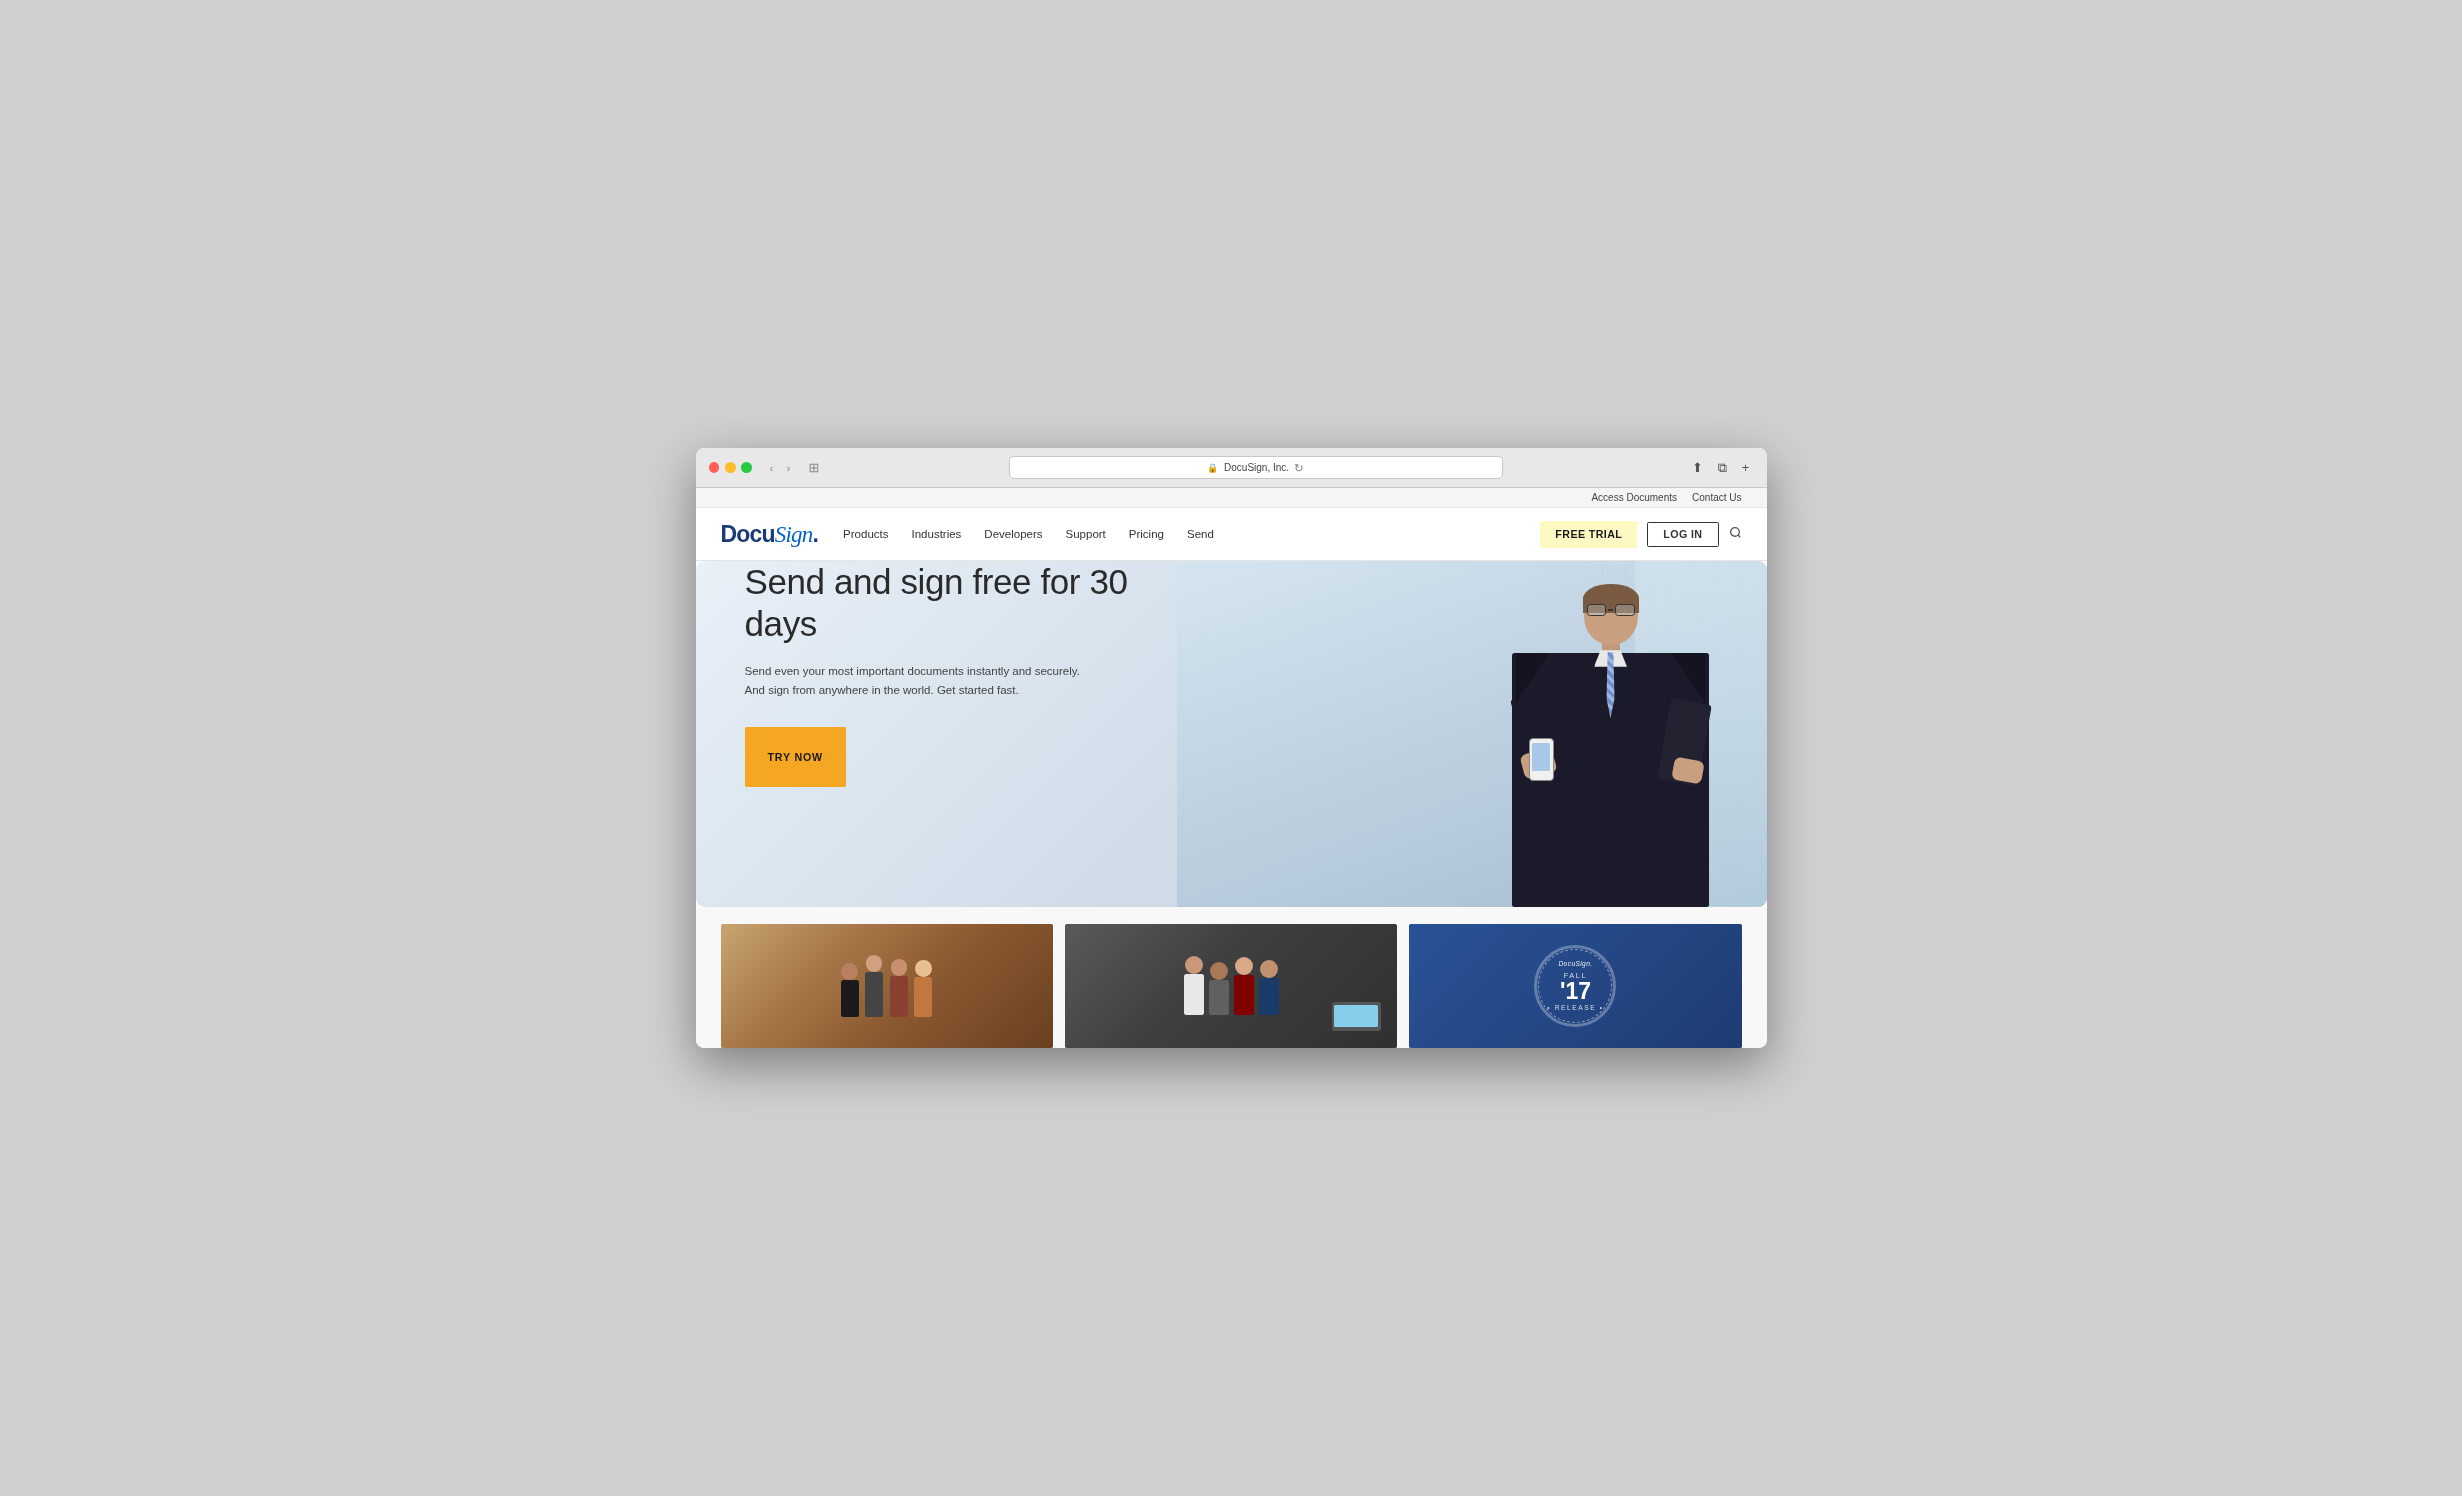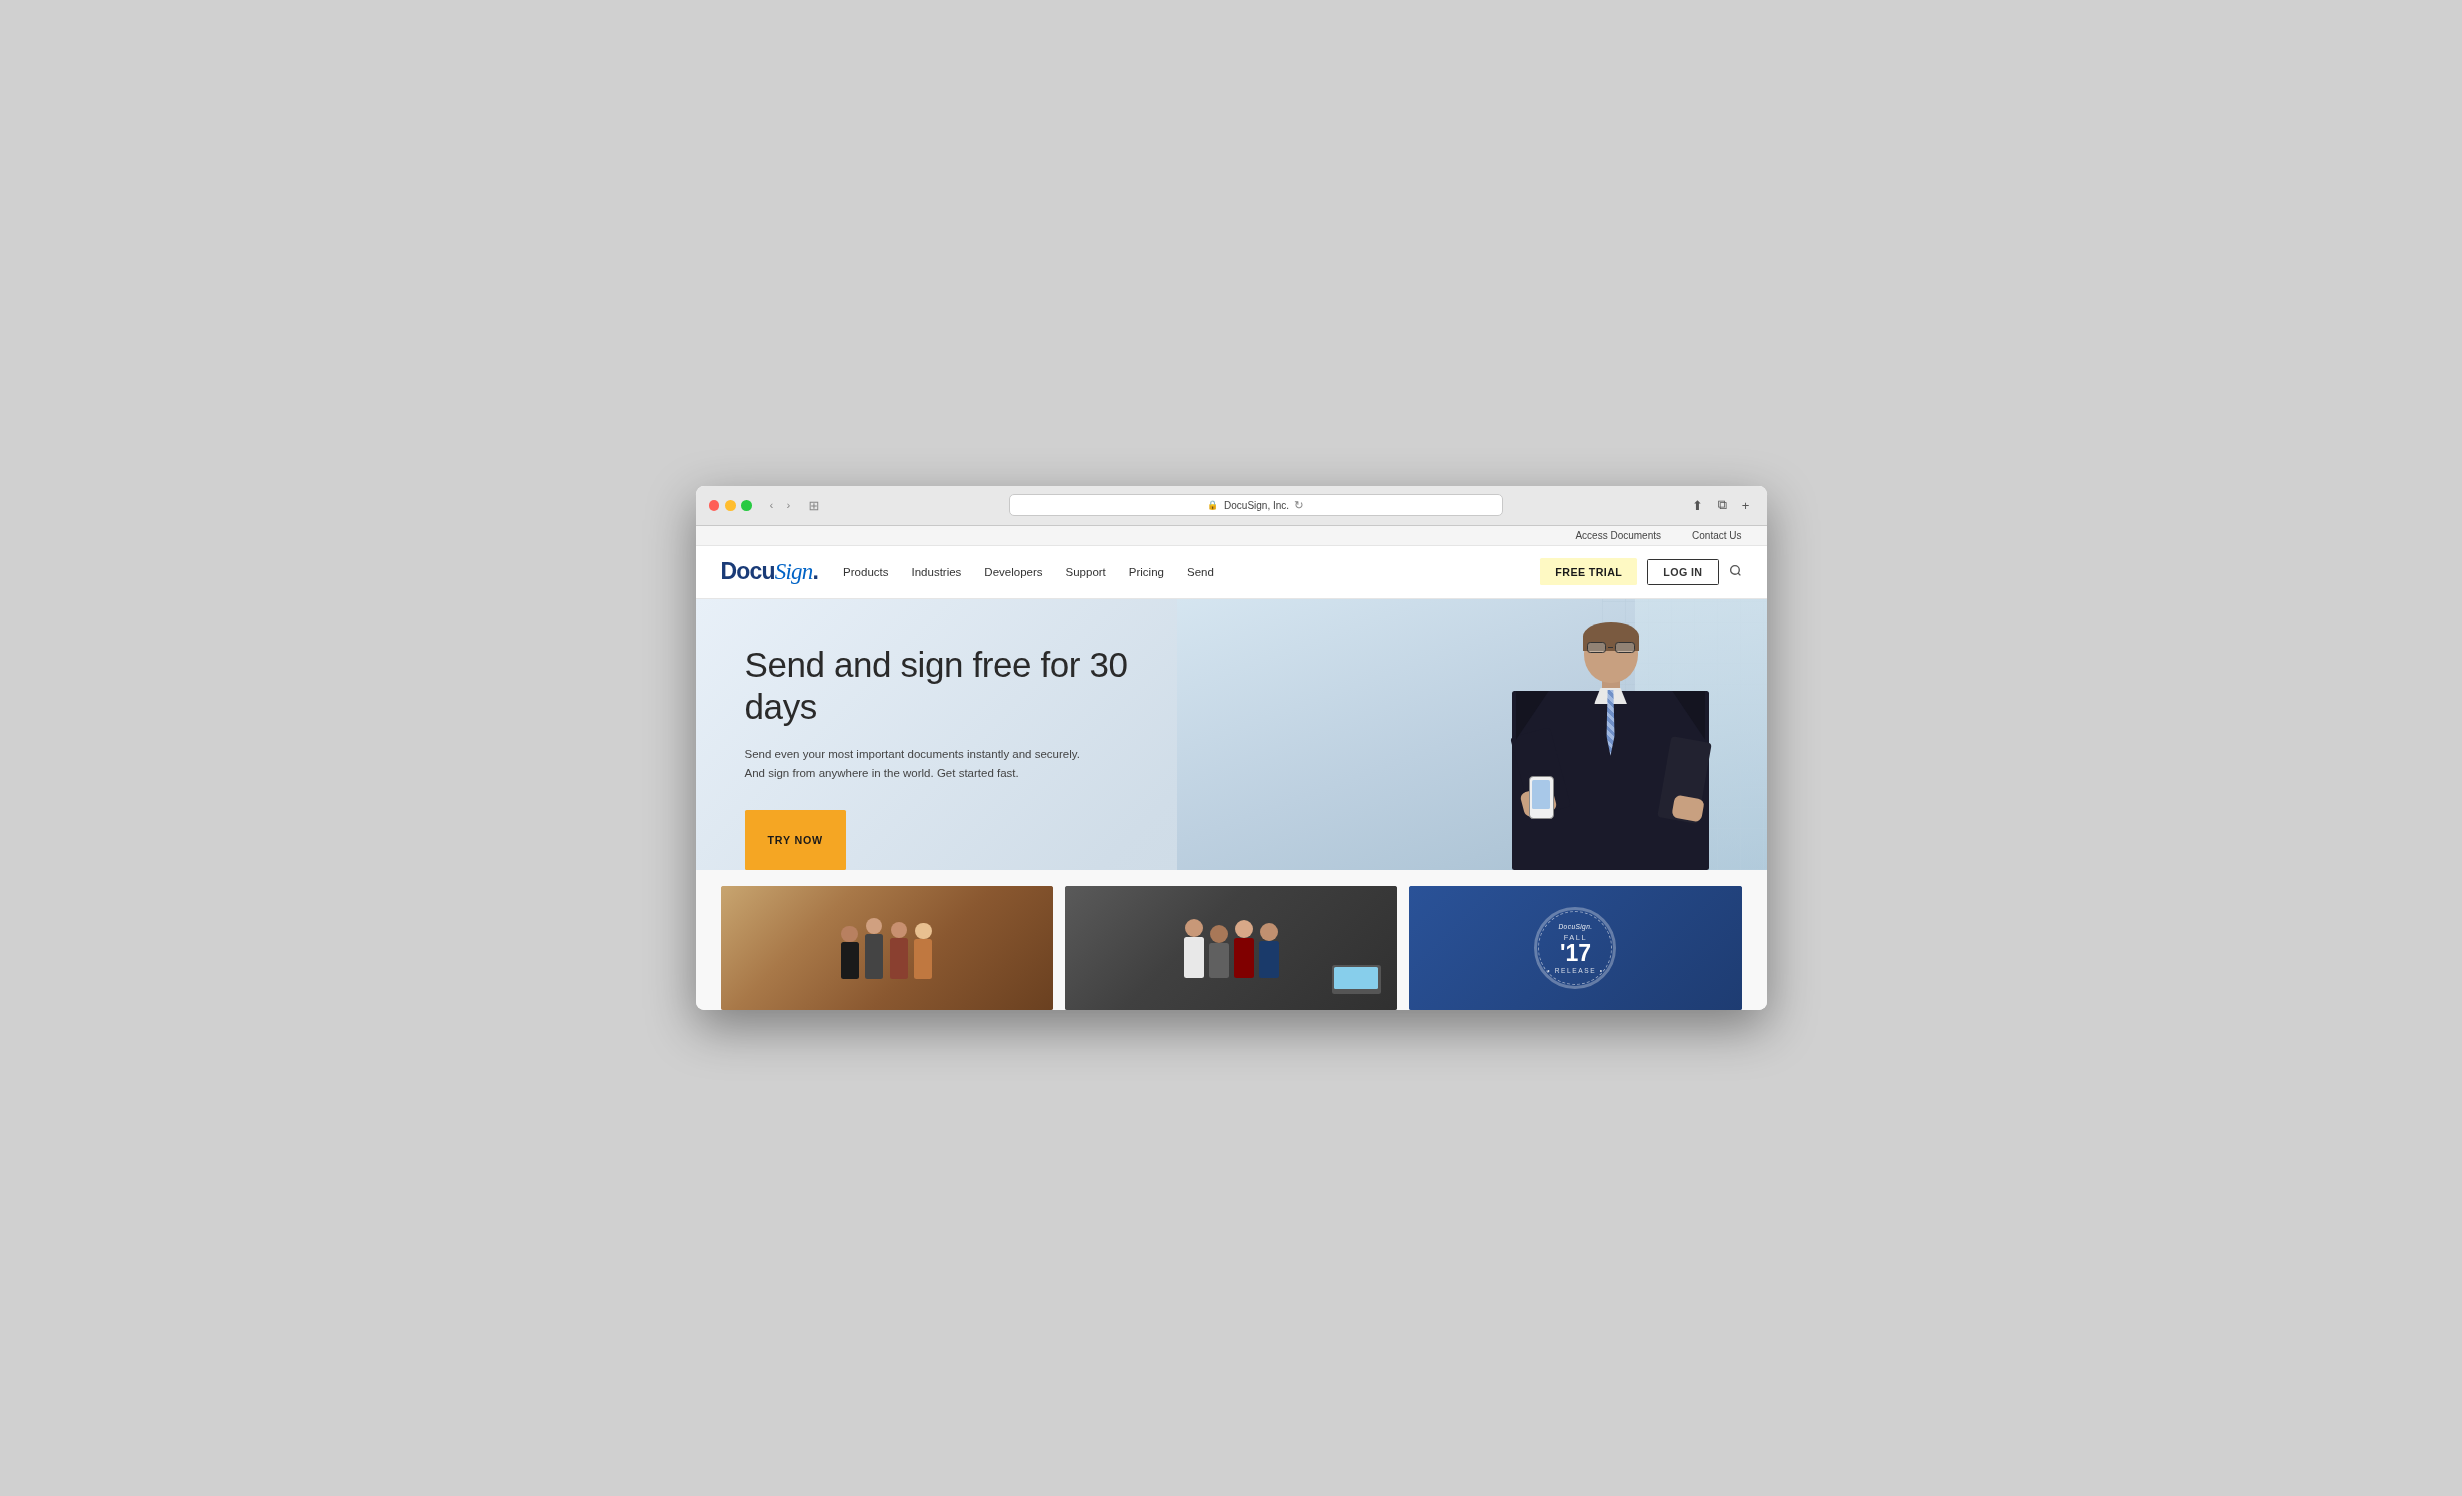--- a/index.html
+++ b/index.html
@@ -106,21 +106,21 @@
       padding: 1.6px 4.1px;
     }
 
     
     .utility-bar {
       background: #f5f5f5;
       border-bottom: 0.8px solid #e5e5e5;
       padding: 4.1px 25px;
       display: flex;
       justify-content: flex-end;
-      gap: 31px;
+      gap: 15px;
       font-size: 10px;
       color: #444;
     }
 
     .utility-bar a {
       text-decoration: none;
       color: #444;
     }
 
     
@@ -207,25 +207,26 @@
       background: none;
       border: none;
       cursor: pointer;
       color: #555;
       font-size: 13px;
     }
 
     
     .hero-section {
       position: relative;
-      height: 271px;
+      height: 346px;
       background: linear-gradient(135deg, #e8f0f8 0%, #d0dde8 50%, #c8d5e0 100%);
       overflow: hidden;
       display: flex;
-      align-items: flex-end;
+      align-items: flex-start;
+      border-radius: 9px;
     }
 
     .hero-content {
       position: relative;
       z-index: 10;
       padding: 0 49px;
       max-width: 494px;
     }
 
     .hero-title {

